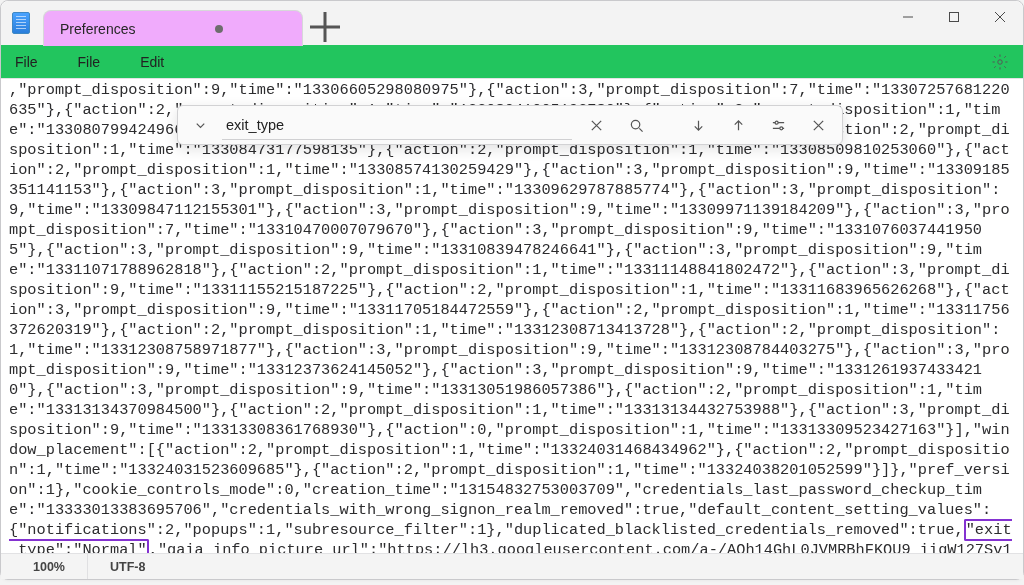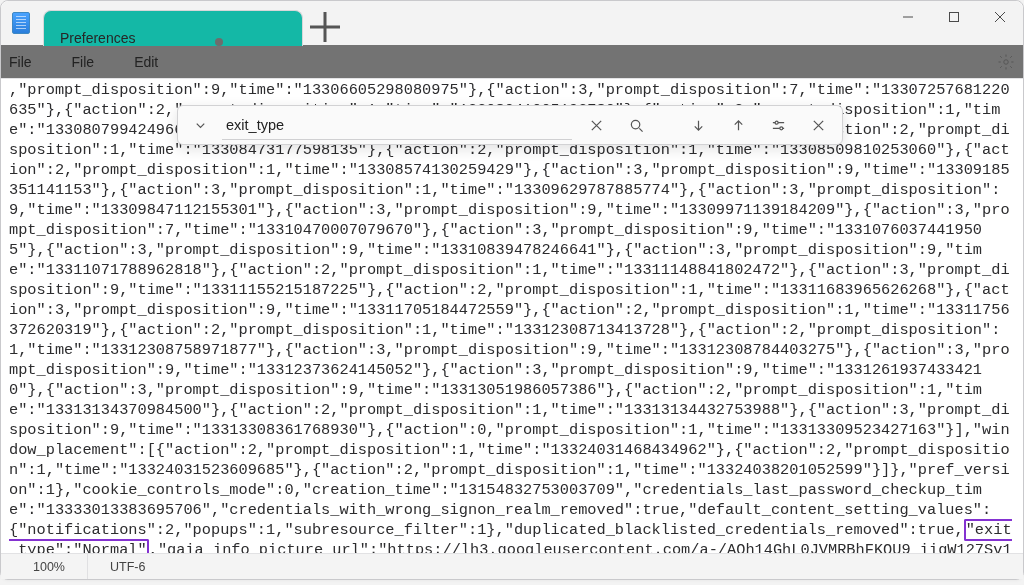--- a/index.html
+++ b/index.html
@@ -30,25 +30,25 @@
     position:relative;
   }
   .appicon-inner::before {
     content:""; position:absolute; left:3px; right:3px; top:3px; bottom:3px;
     background:repeating-linear-gradient(#fff,#fff 1px,transparent 1px,transparent 3px);
     opacity:.6;
   }
   .tab {
     margin-left:2px;
     height:36px;
-    background:#14b8a6;
+    background:#f0abfc;
     border:1px solid #d7d7d9; border-bottom:none;
     border-radius:8px 8px 0 0;
-    display:flex; align-items:flex-end;
-    padding:0 16px; gap:80px;
+    display:flex; align-items:center;
+    padding:16px 16px; gap:80px;
     position:relative; top:1px;
     min-width:260px;
   }
   .tab-label { font-size:14px; color:#272727; }
   .tab-dot { width:8px; height:8px; border-radius:50%; background:#6d6d6d; }
   .newtab {
     width:40px; height:36px; display:flex; align-items:center; justify-content:center;
     color:#535358; font-size:18px; margin-left:2px;
   }
   .win-controls {
@@ -57,22 +57,22 @@
   .win-btn {
     width:46px; height:32px; display:flex; align-items:center; justify-content:center;
     color:#3a3a3a;
   }
   .win-btn svg { width:12px; height:12px; stroke:#4a4a4a; stroke-width:1; fill:none; }
 
   
   .menubar {
     display:flex; align-items:center; height:34px;
     border-bottom:1px solid #e3e3e5;
-    padding:0 2px;
-    background:#737373;
+    padding:0 8px;
+    background:#22c55e;
   }
   .menu-item { padding:6px 18px 6px 6px; font-size:14px; color:#222; margin-right:16px; }
   .menubar-spacer { flex:1; }
   .gear { width:30px; height:30px; display:flex; align-items:center; justify-content:center; }
   .gear svg { width:18px; height:18px; stroke:#555; fill:none; stroke-width:1.3; }
 
   
   .content {
     flex:1; overflow:hidden; position:relative;
     font-family:Consolas,"Courier New",monospace;
@@ -111,21 +111,21 @@
   .iconbtn svg { width:15px; height:15px; stroke:#555; stroke-width:1.3; fill:none; }
   .gapL { width:14px; }
 
   
   .statusbar {
     height:26px; background:#f4f4f4; border-top:1px solid #e2e2e4;
     display:flex; align-items:center; font-size:12.5px; color:#444;
     padding:0 10px;
   }
   .status-left { flex:1; }
-  .status-cell { padding:0 22px; border-left:1px solid #e0e0e2; height:100%; display:flex; align-items:center;}
+  .status-cell { padding:0 22px; border-left:1px solid #e0e0e2; height:100%; display:flex; align-items:center;font-weight:bold;}
   .status-cell:first-of-type { border-left:none; }
 </style>
 </head>
 <body>
 
 <div class="window">
 
   <div class="titlebar">
     <div class="appicon">
         <div class="appicon-inner"></div>
@@ -212,16 +212,16 @@
       <div class="iconbtn">
         <svg viewBox="0 0 16 16">
             <path d="M3 3l10 10M13 3L3 13"></path>
           </svg>
       </div>
     </div>
   </div>
 
   <div class="statusbar">
     <div class="status-cell">100%</div>
-    <div class="status-cell">UTF-6</div>
+    <div class="status-cell">UTF-8</div>
   </div>
 
 </div>
 
 </body></html>

